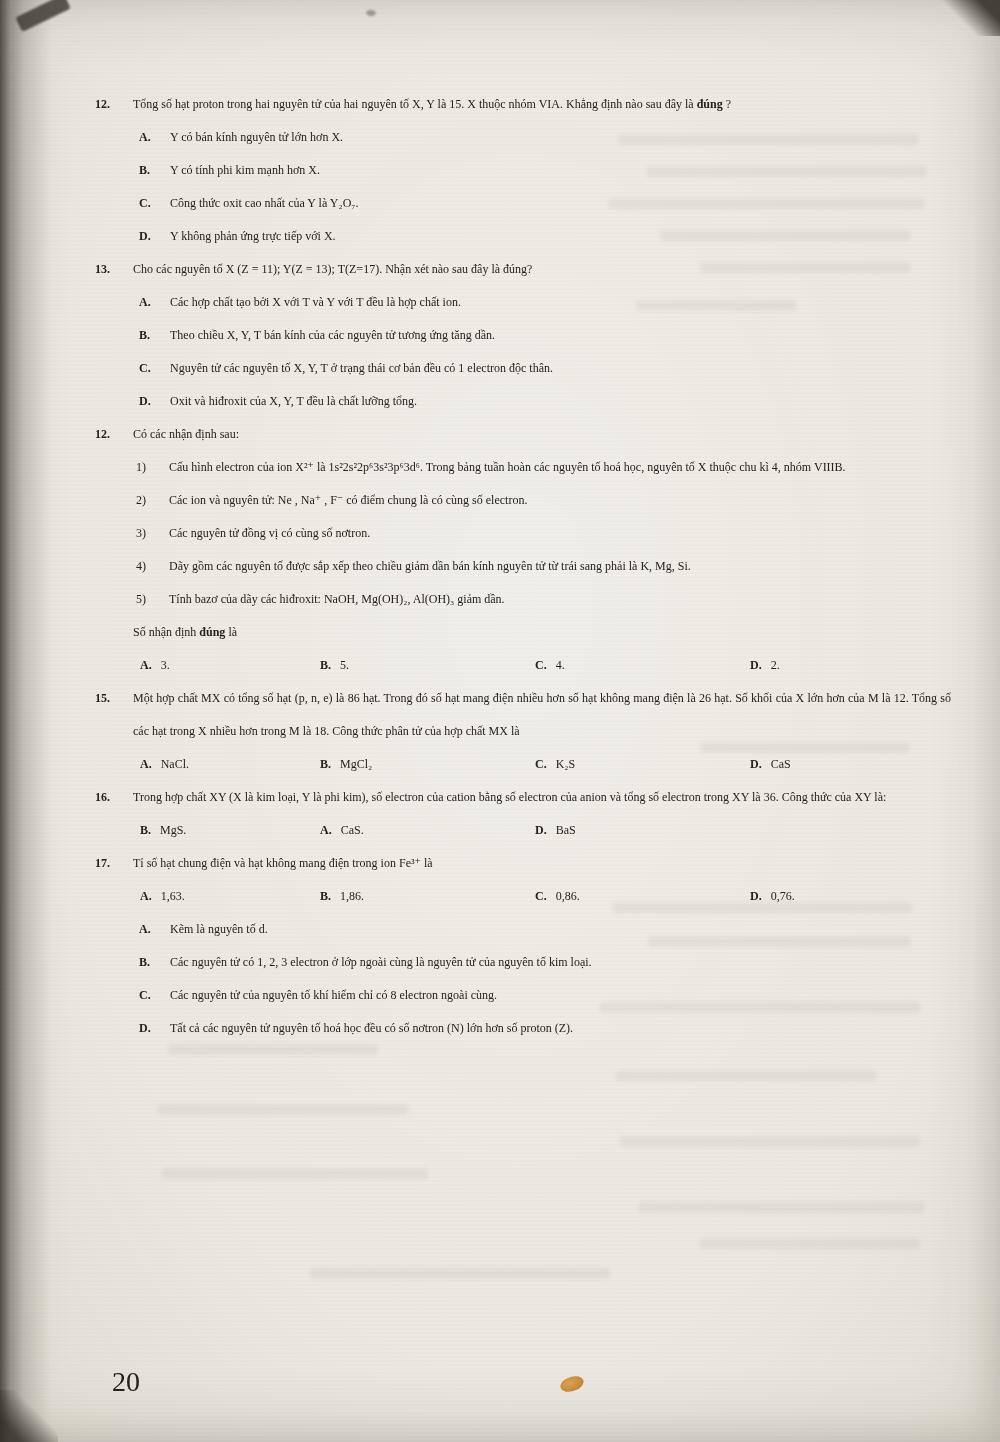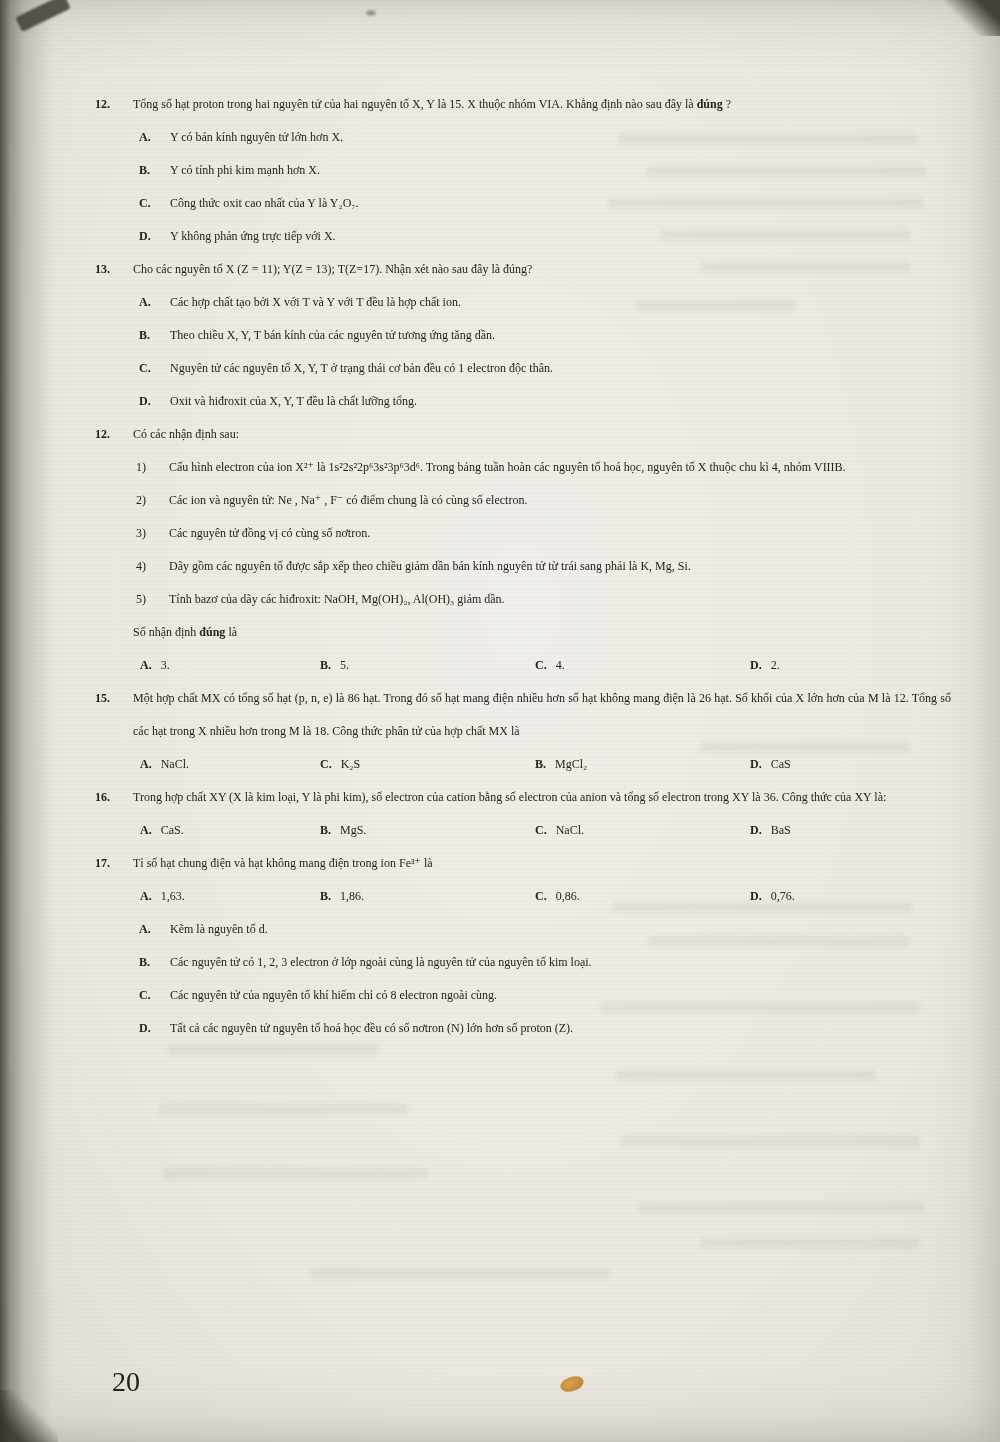--- a/index.html
+++ b/index.html
@@ -109,31 +109,30 @@
         <div class="opt-cell"><span class="opt-label">A.</span><span class="opt-text">3.</span></div>
         <div class="opt-cell"><span class="opt-label">B.</span><span class="opt-text">5.</span></div>
         <div class="opt-cell"><span class="opt-label">C.</span><span class="opt-text">4.</span></div>
         <div class="opt-cell"><span class="opt-label">D.</span><span class="opt-text">2.</span></div>
       </div>
     </div>
     <div class="question">
       <div class="q-intro"><span class="q-num">15.</span><span>Một hợp chất MX có tổng số hạt (p, n, e) là 86 hạt. Trong đó số hạt mang điện nhiều hơn số hạt không mang điện là 26 hạt. Số khối của X lớn hơn của M là 12. Tổng số các hạt trong X nhiều hơn trong M là 18.  Công thức phân tử của hợp chất MX là</span></div>
       <div class="opt-row">
         <div class="opt-cell"><span class="opt-label">A.</span><span class="opt-text">NaCl.</span></div>
+        <div class="opt-cell"><span class="opt-label">B.</span><span class="opt-text">MgCl₂</span></div>
         <div class="opt-cell"><span class="opt-label">C.</span><span class="opt-text">K₂S</span></div>
-        <div class="opt-cell"><span class="opt-label">B.</span><span class="opt-text">MgCl₂</span></div>
         <div class="opt-cell"><span class="opt-label">D.</span><span class="opt-text">CaS</span></div>
       </div>
     </div>
     <div class="question">
       <div class="q-intro"><span class="q-num">16.</span><span>Trong hợp chất XY (X là kim loại, Y là phi kim), số electron của cation bằng số electron của anion và tổng số electron trong XY là 36.  Công thức của XY là:</span></div>
       <div class="opt-row">
+        <div class="opt-cell"><span class="opt-label">B.</span><span class="opt-text">MgS.</span></div>
         <div class="opt-cell"><span class="opt-label">A.</span><span class="opt-text">CaS.</span></div>
-        <div class="opt-cell"><span class="opt-label">B.</span><span class="opt-text">MgS.</span></div>
-        <div class="opt-cell"><span class="opt-label">C.</span><span class="opt-text">NaCl.</span></div>
         <div class="opt-cell"><span class="opt-label">D.</span><span class="opt-text">BaS</span></div>
       </div>
     </div>
     <div class="question">
       <div class="q-intro"><span class="q-num">17.</span><span>Tỉ số hạt chung điện và hạt không mang điện trong ion Fe³⁺ là</span></div>
       <div class="opt-row">
         <div class="opt-cell"><span class="opt-label">A.</span><span class="opt-text">1,63.</span></div>
         <div class="opt-cell"><span class="opt-label">B.</span><span class="opt-text">1,86.</span></div>
         <div class="opt-cell"><span class="opt-label">C.</span><span class="opt-text">0,86.</span></div>
         <div class="opt-cell"><span class="opt-label">D.</span><span class="opt-text">0,76.</span></div>

